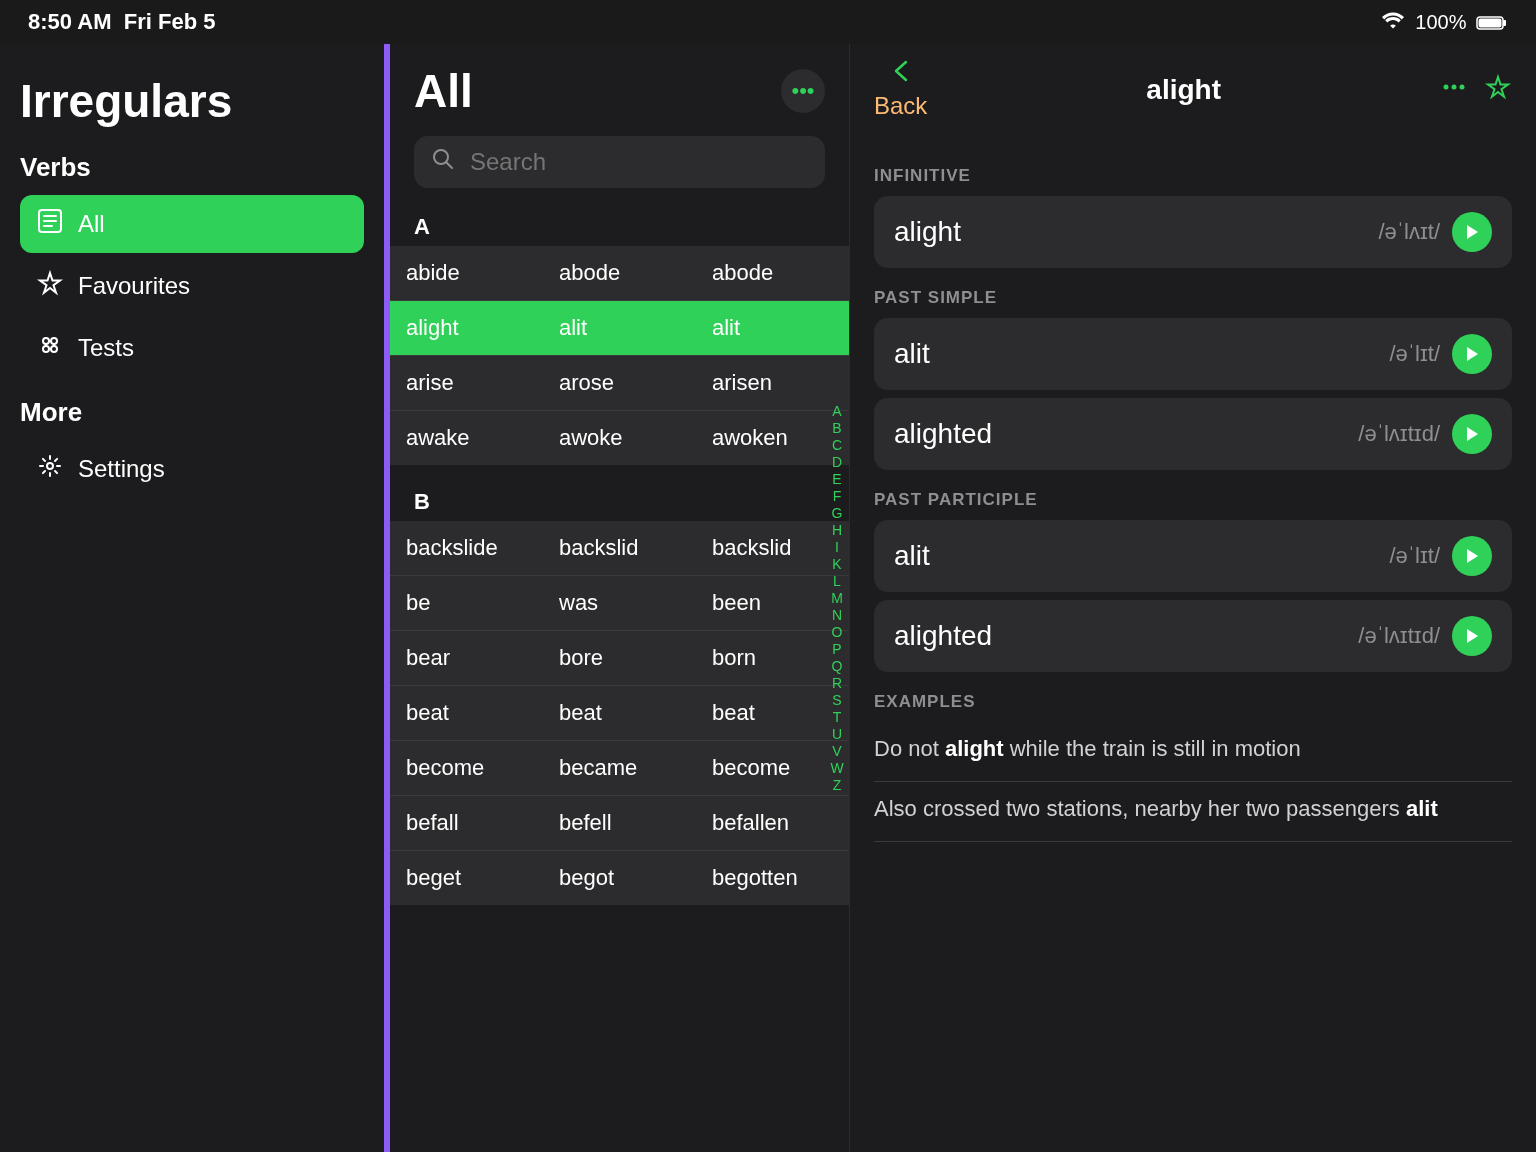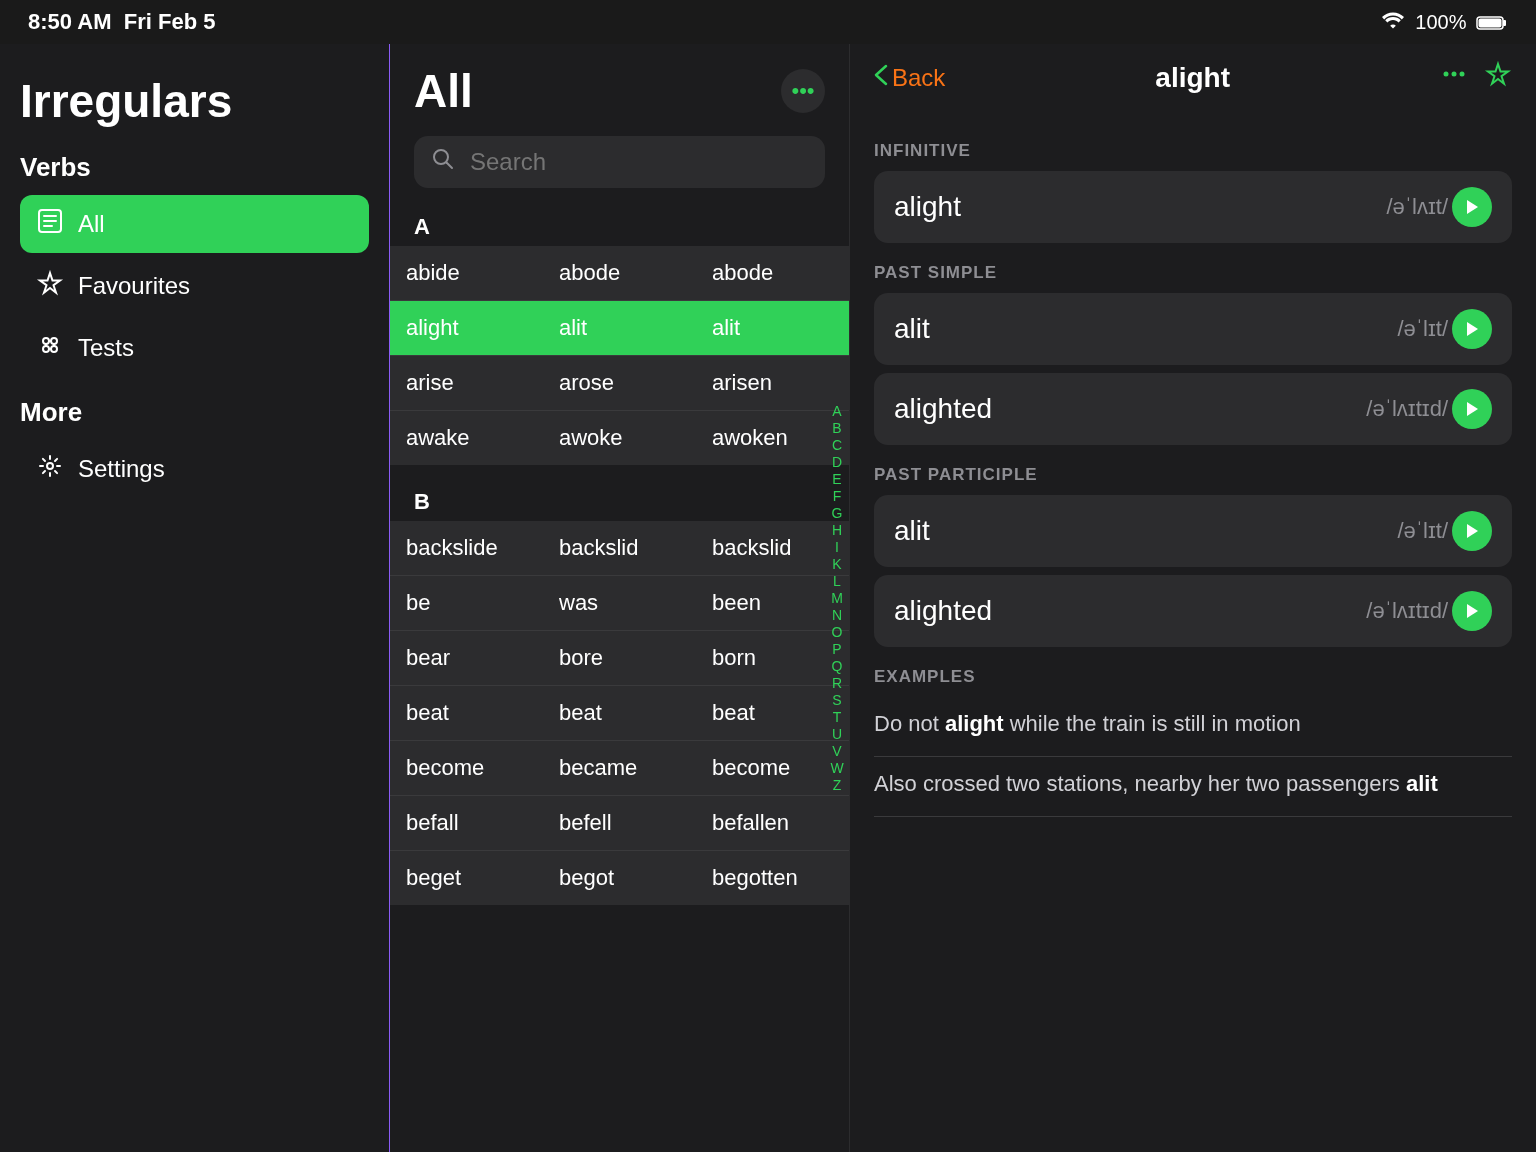--- a/index.html
+++ b/index.html
@@ -43,21 +43,21 @@
       flex: 1;
       overflow: hidden;
     }
 
     
     .sidebar {
       width: 390px;
       background: #1c1c1e;
       padding: 30px 20px;
       flex-shrink: 0;
-      border-right: 1px solid #8b5cf6;
+      border-right: 6px solid #8b5cf6;
     }
     .sidebar-title {
       font-size: 46px;
       font-weight: 700;
       color: #fff;
       margin-bottom: 24px;
     }
     .sidebar-section-label {
       font-size: 26px;
       font-weight: 600;
@@ -200,23 +200,24 @@
       display: flex;
       align-items: center;
       justify-content: space-between;
       padding: 16px 24px;
       flex-shrink: 0;
     }
     .back-btn {
       display: flex;
       align-items: center;
       gap: 4px;
-      color: #f97316;
+      color: #fdba74;
       font-size: 24px;
       cursor: pointer;
+      flex-direction: column;
     }
     .detail-title {
       font-size: 28px;
       font-weight: 600;
       color: #fff;
     }
     .detail-actions {
       display: flex;
       gap: 16px;
     }
@@ -249,21 +250,21 @@
       margin-bottom: 8px;
     }
     .word-form {
       font-size: 28px;
       font-weight: 500;
       color: #fff;
     }
     .pronunciation-section {
       display: flex;
       align-items: center;
-      gap: 4px;
+      gap: 12px;
     }
     .pronunciation {
       font-size: 22px;
       color: #8e8e93;
     }
     .play-btn {
       width: 40px;
       height: 40px;
       border-radius: 50%;
       background: #30d158;

